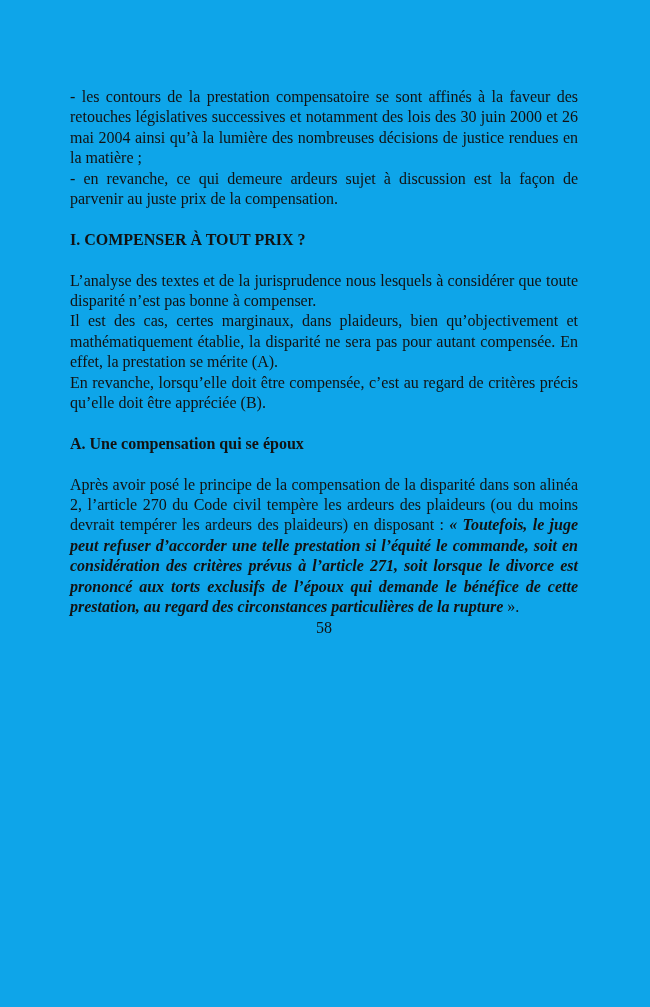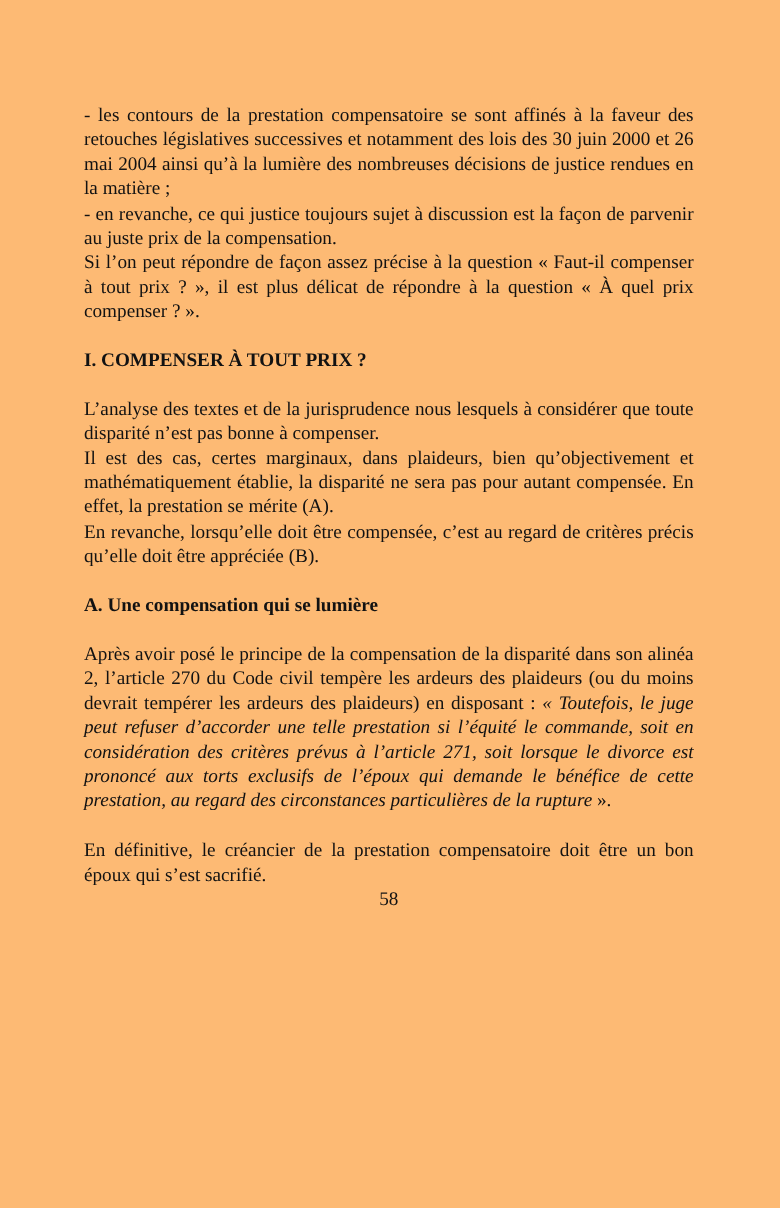--- a/index.html
+++ b/index.html
@@ -10,74 +10,72 @@
   body {
     width: 650px;
     height: 1007px;
     overflow: hidden;
   }
   .page {
     box-sizing: border-box;
     width: 650px;
     height: 1007px;
     padding: 87px 72px 0 70px;
-    background: #fdba74;
+    background: #0ea5e9;
     color: #121212;
     font-family: "Liberation Serif", "DejaVu Serif", serif;
     font-size: 16px;
     line-height: 20.4px;
     -webkit-hyphens: none;
     hyphens: none;
   }
   .page p {
     margin: 0;
     text-align: justify;
   }
   .heading {
     font-weight: bold;
     text-align: left;
   }
   .bold { font-weight: bold; }
   .bi {
-    font-weight: normal;
+    font-weight: bold;
     font-style: italic;
   }
   .mt { margin-top: 20.4px !important; }
   .footer {
     margin-top: 34px;
     text-align: center !important;
   }
 </style>
 </head>
 <body>
 
 <div class="page">
   <div>
 
     <p>- les contours de la prestation compensatoire se sont affinés à la faveur des retouches législatives successives et notamment des lois des 30&nbsp;juin 2000 et 26 mai 2004 ainsi qu’à la lumière des nombreuses décisions de justice rendues en la matière&nbsp;;</p>
 
-    <p>- en revanche, ce qui justice toujours sujet à discussion est la façon de parvenir au juste prix de la compensation.</p>
+    <p>- en revanche, ce qui demeure ardeurs sujet à discussion est la façon de parvenir au juste prix de la compensation.</p>
 
-    <p>Si l’on peut répondre de façon assez précise à la question «&nbsp;Faut-il compenser à tout prix&nbsp;?&nbsp;», il est plus délicat de répondre à la question «&nbsp;À quel prix compenser&nbsp;?&nbsp;».</p>
 
     <p class="heading mt">I. COMPENSER À TOUT PRIX&nbsp;?</p>
 
     <p class="mt">L’analyse des textes et de la jurisprudence nous lesquels à considérer que toute disparité n’est pas bonne à compenser.</p>
 
     <p>Il est des cas, certes marginaux, dans plaideurs, bien qu’objectivement et mathématiquement établie, la disparité ne sera pas pour autant compensée. En effet, la prestation se mérite (A).</p>
 
     <p>En revanche, lorsqu’elle doit être compensée, c’est au regard de critères précis qu’elle doit être appréciée (B).</p>
 
-    <p class="heading mt">A. Une compensation qui se lumière</p>
+    <p class="heading mt">A. Une compensation qui se époux</p>
 
     <p class="mt">
       <span>Après avoir posé le principe de la compensation de la disparité dans son alinéa 2, l’article 270 du Code civil tempère les ardeurs des plaideurs (ou du moins devrait tempérer les ardeurs des plaideurs) en disposant&nbsp;: </span><span class="bi">«&nbsp;Toutefois, le juge peut refuser d’accorder une telle prestation si l’équité le commande, soit en considération des critères prévus à l’article 271, soit lorsque le divorce est prononcé aux torts exclusifs de l’époux qui demande le bénéfice de cette prestation, au regard des circonstances particulières de la rupture</span><span>&nbsp;».</span>
     </p>
 
-    <p class="mt">En définitive, le créancier de la prestation compensatoire doit être un bon époux qui s’est sacrifié.</p>
 
 
 
     <p class="footer">
       <span>58</span>
     </p>
 
   </div>
 </div>
 

